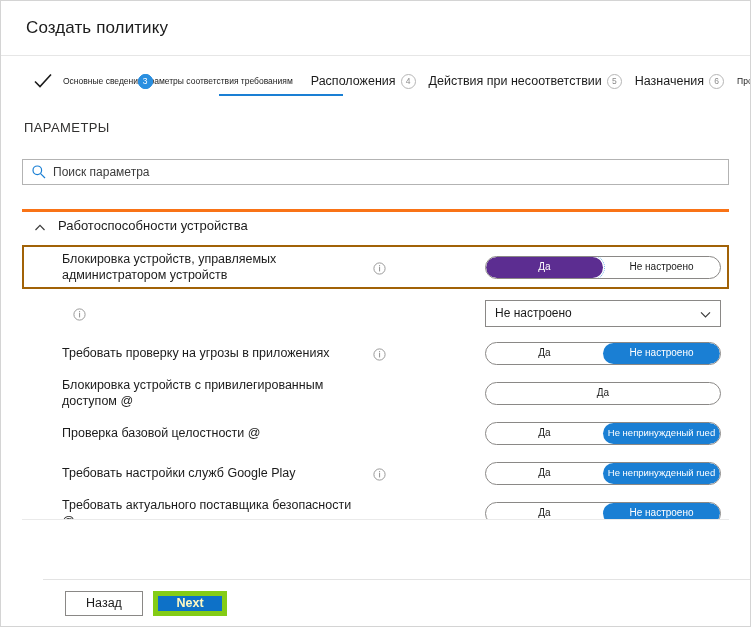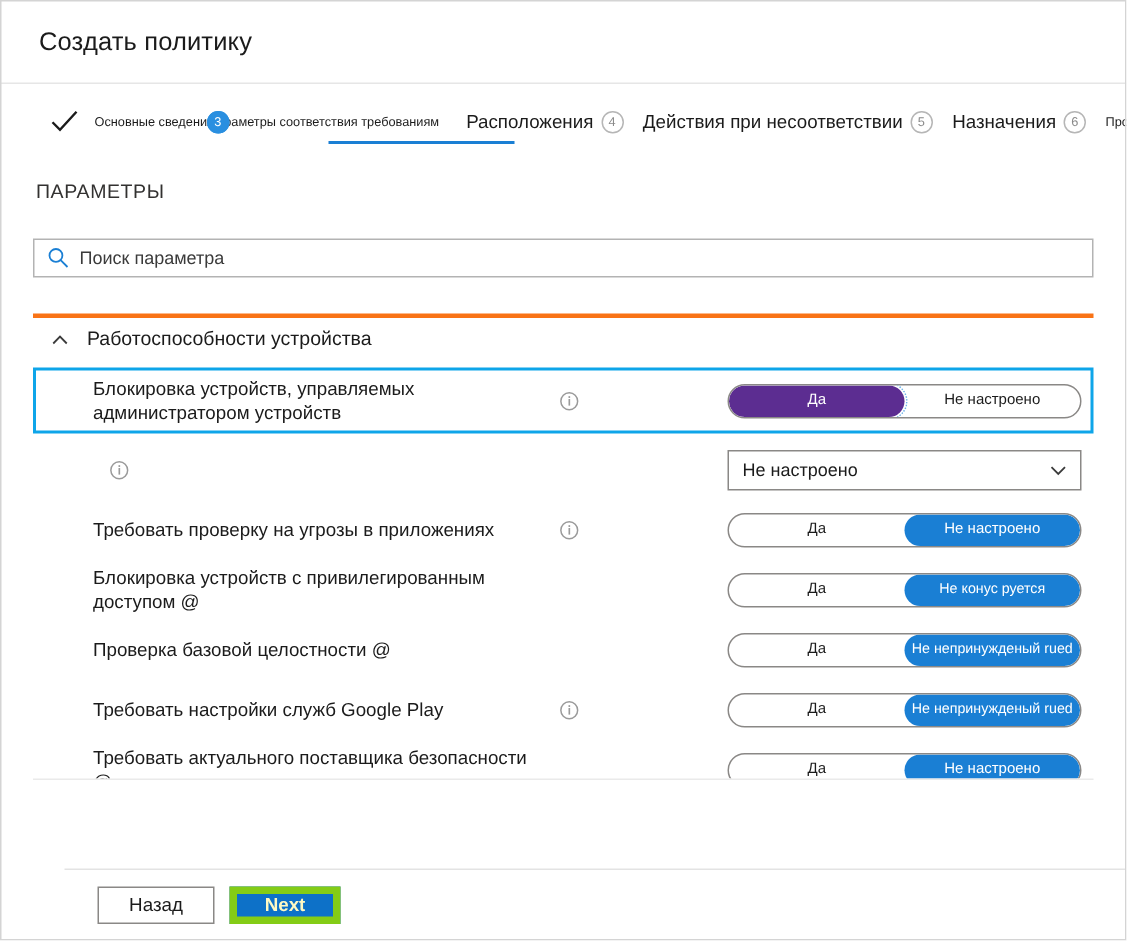--- a/index.html
+++ b/index.html
@@ -150,21 +150,21 @@
   
   .rows { margin-top: 6px; }
   .setting-row {
     position: relative;
     display: flex;
     align-items: center;
     min-height: 40px;
     padding: 3px 8px 3px 40px;
   }
   .setting-row.highlighted {
-    border: 2px solid #0ea5e9;
+    border: 2px solid #a16207;
     padding: 4px 6px 4px 38px;
     margin: 2px 0 4px 0;
   }
   .row-label {
     font-size: 12.5px;
     color: #1b1b1b;
     line-height: 16px;
     width: 300px;
     flex: none;
   }
@@ -411,21 +411,20 @@
           </div>
         </div>
       </div>
 
       <div class="setting-row">
         <div class="row-label">Блокировка устройств с привилегированным доступом @</div>
         <div class="row-info"></div>
         <div class="row-control">
           <div class="pill">
             <div class="pill-opt">Да</div>
-            <div class="pill-opt sel-blue tiny">Не конус руется</div>
           </div>
         </div>
       </div>
 
       <div class="setting-row">
         <div class="row-label">Проверка базовой целостности @</div>
         <div class="row-info"></div>
         <div class="row-control">
           <div class="pill">
             <div class="pill-opt">Да</div>

